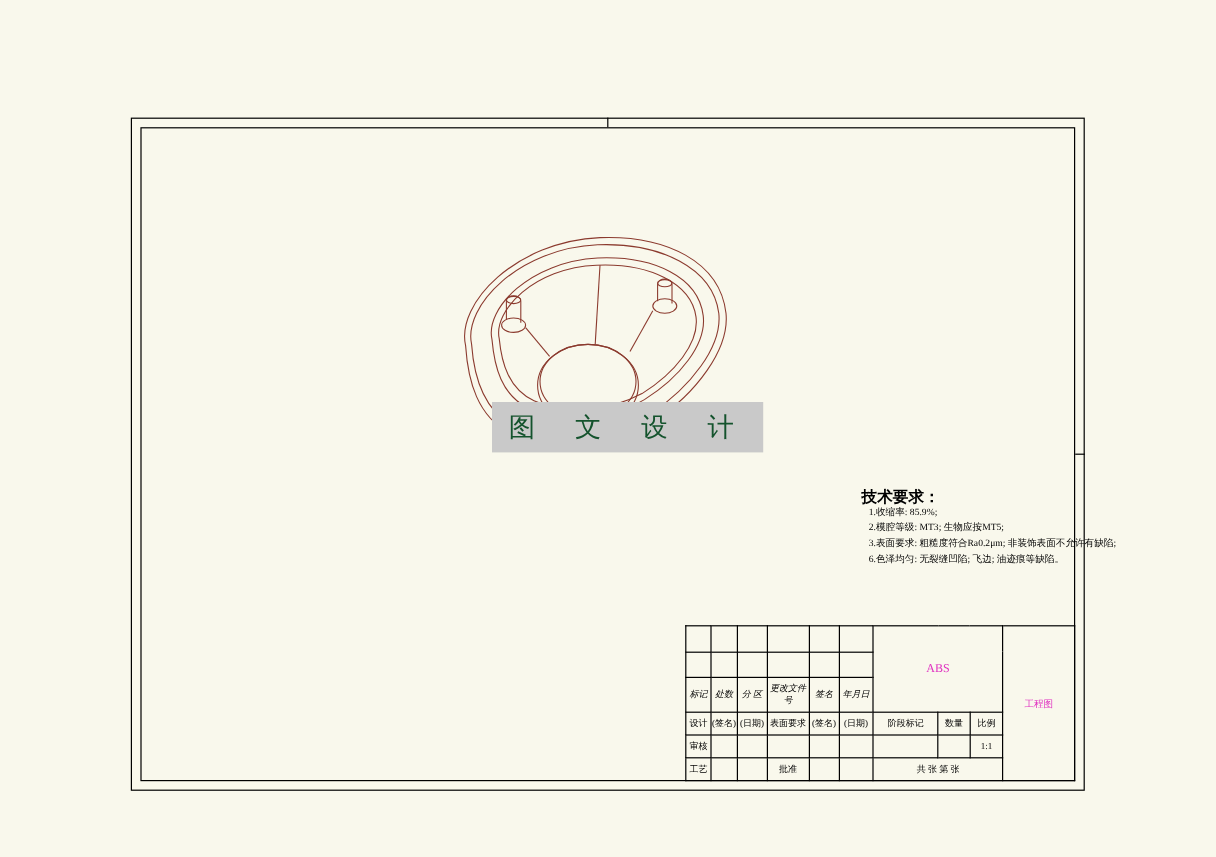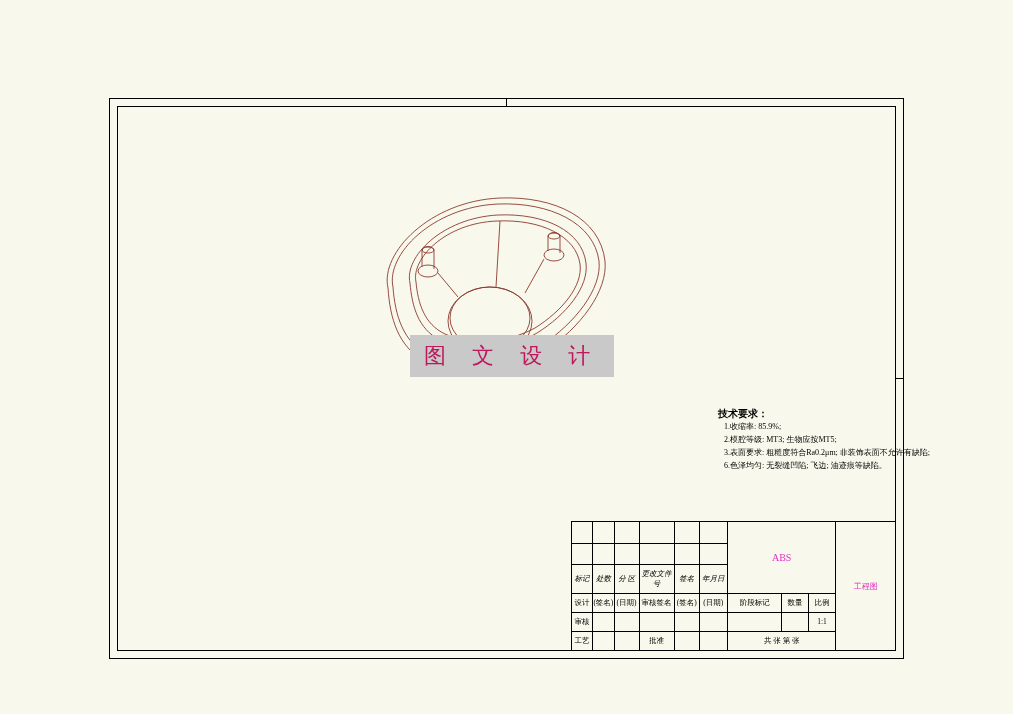--- a/index.html
+++ b/index.html
@@ -56,37 +56,37 @@
   .part-drawing svg {
     width: 100%;
     height: 100%;
     overflow: visible;
   }
   .watermark {
     position: absolute;
     left: 410px;
     top: 335px;
     background: #c9c9c9;
-    color: #be185d;
+    color: #14532d;
     font-size: 22px;
     padding: 6px 14px;
     letter-spacing: 10px;
-    font-family: Liberation Sans, sans-serif;
+    font-family: Liberation Mono, monospace;
   }
   .tech-notes {
     position: absolute;
     left: 718px;
     top: 407px;
     font-size: 8px;
     line-height: 13px;
     color: #000;
   }
   .tech-notes .title {
     font-weight: bold;
-    font-size: 10px;
+    font-size: 13px;
   }
   .tech-notes .item {
     margin-left: 6px;
   }
   .title-block {
     position: absolute;
     left: 571px;
     top: 521px;
     width: 325px;
     height: 130px;
@@ -180,21 +180,21 @@
     <td>处数</td>
     <td>分  区</td>
     <td>更改文件号</td>
     <td>签名</td>
     <td>年月日</td>
   </tr>
   <tr style="height:14px;">
     <td>设计</td>
     <td>(签名)</td>
     <td>(日期)</td>
-    <td>审核签名</td>
+    <td>表面要求</td>
     <td>(签名)</td>
     <td>(日期)</td>
     <td style="width:60px;">阶段标记</td>
     <td style="width:28px;">数量</td>
     <td style="width:29px;">比例</td>
   </tr>
   <tr style="height:14px;">
     <td>审核</td>
     <td></td>
           <td></td>

